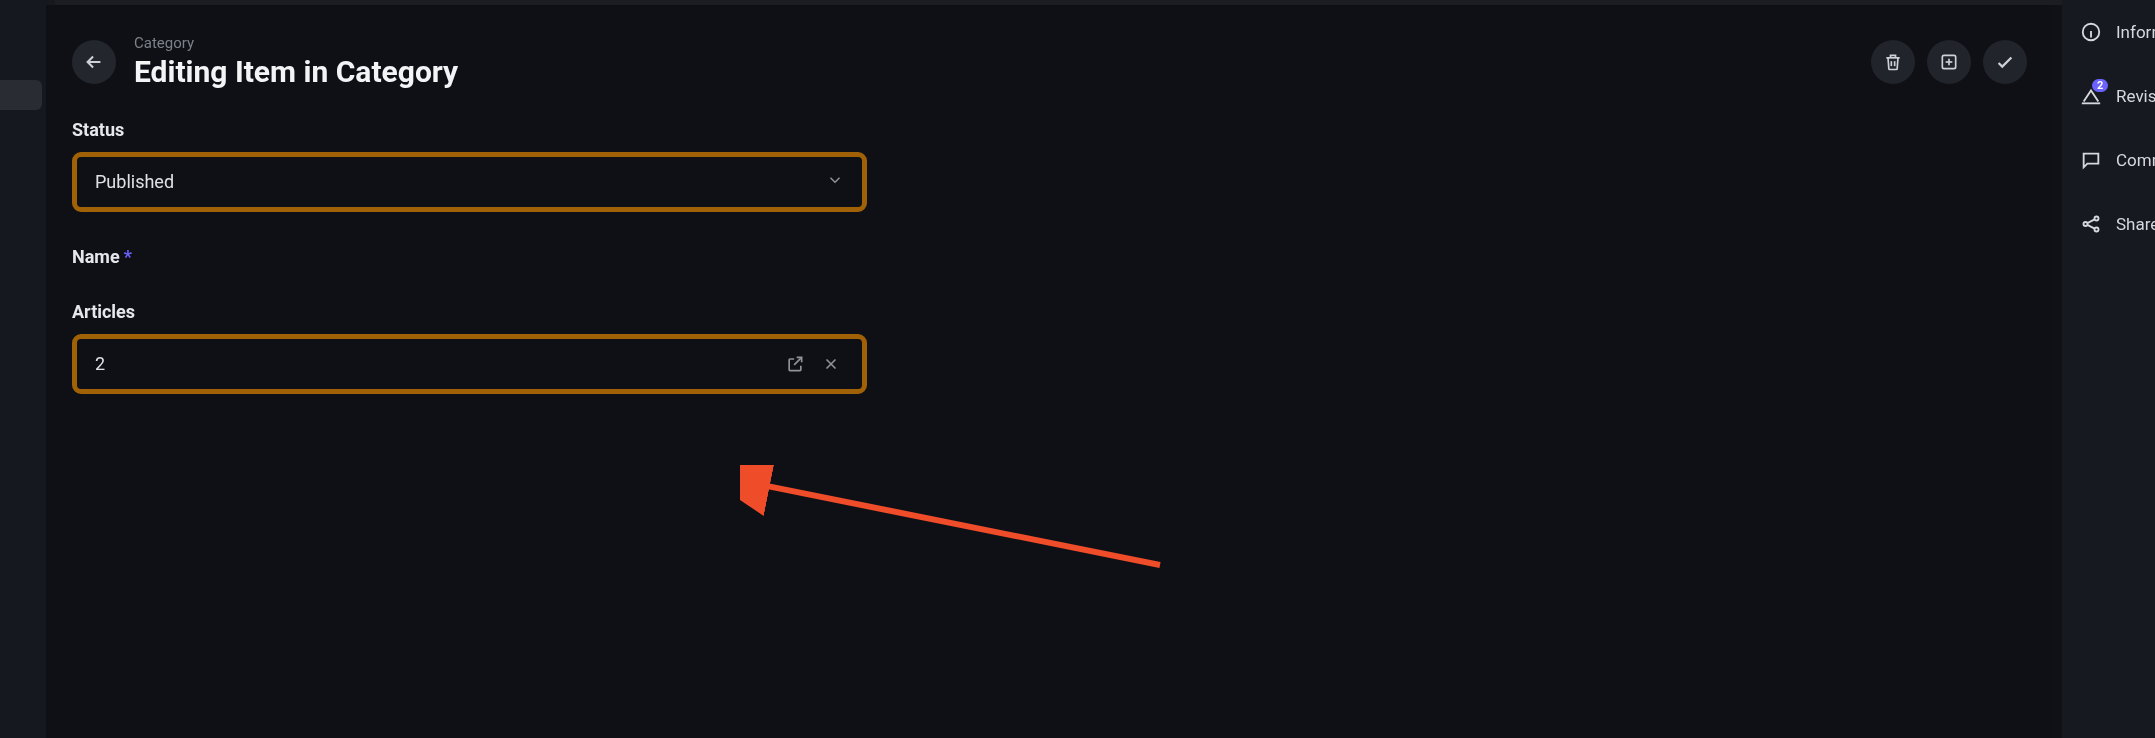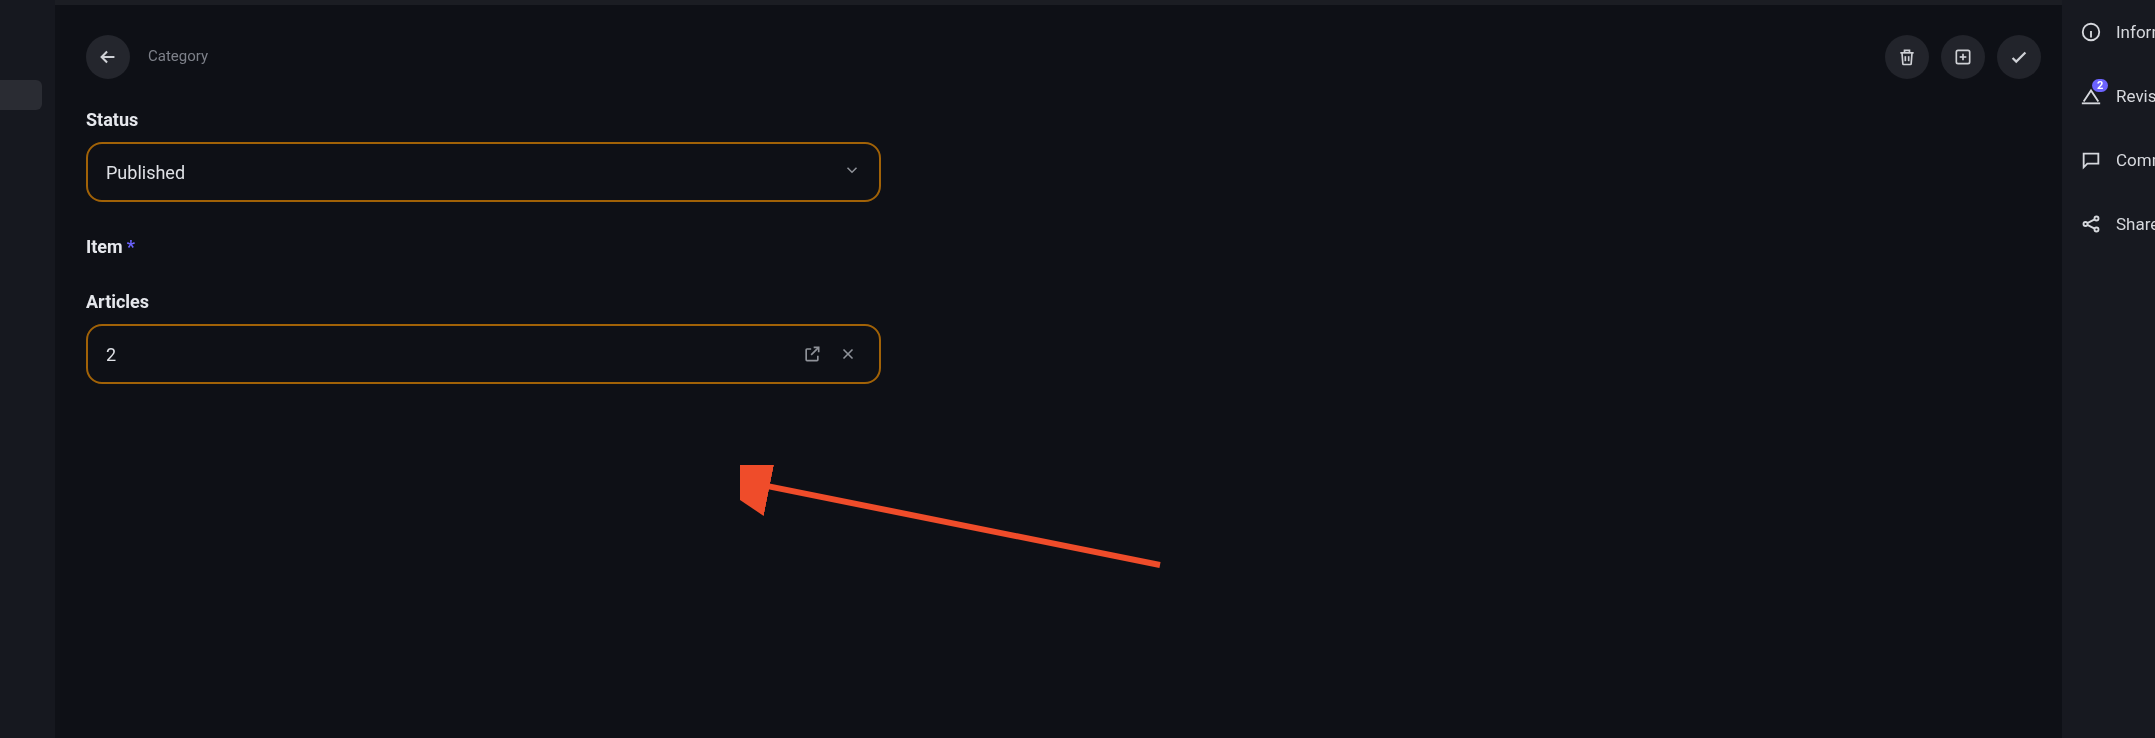--- a/index.html
+++ b/index.html
@@ -30,21 +30,21 @@
   .top-strip {
     position: absolute;
     left: 0; top: 0;
     width: 2062px;
     height: 5px;
     background: #1b1d23;
   }
   
   .main {
     position: absolute;
-    left: 60px; top: 5px;
+    left: 46px; top: 5px;
     width: 2007px; 
     height: 733px;
     background: #0e1016;
   }
   .header {
     display: flex;
     align-items: center;
     padding: 30px 26px 10px 26px;
   }
   .back-btn {
@@ -77,22 +77,22 @@
     padding: 20px 26px;
     width: 900px;
   }
   .field { margin-bottom: 34px; }
   .field-label { font-size: 18px; font-weight: 700; color: #e5e7ec; margin-bottom: 12px; display: flex; align-items: center; gap: 4px; }
   .required-star { color: #6c63ff; font-size: 18px; }
   .control {
     width: 795px;
     height: 60px;
     background: transparent;
-    border: 2px solid #a16207;
-    border-radius: 16px;
+    border: 5px solid #a16207;
+    border-radius: 9px;
     display: flex; align-items: center;
     padding: 0 18px;
     color: #cfd1d6;
     font-size: 18px;
     position: relative;
   }
   .control .value { flex: 1; color: #dfe1e6; }
   .control .chev { color: #7d8089; }
   .control .rel-actions { display: flex; gap: 10px; }
   .rel-actions .mini {
@@ -152,20 +152,21 @@
 <div class="main">
   <div class="header">
     <div class="back-btn">
       <svg width="22" height="22" viewBox="0 0 24 24" stroke-width="2.2" fill="none">
         <path d="M19 12H5"></path>
           <path d="M11 18l-6-6 6-6"></path>
       </svg>
     </div>
     <div class="titles">
       <div class="breadcrumb">Category</div>
+      <div class="page-title">Editing Item in Category</div>
     </div>
     <div class="header-actions">
       <div class="icon-btn" title="Delete">
         <svg width="20" height="20" viewBox="0 0 24 24" stroke-width="2">
           <path d="M4 7h16"></path>
             <path d="M10 11v6"></path>
             <path d="M14 11v6"></path>
           <path d="M6 7l1 13a1 1 0 0 0 1 1h8a1 1 0 0 0 1-1l1-13"></path>
           <path d="M9 7V4h6v3"></path>
         </svg>
@@ -194,21 +195,21 @@
         <span class="chev">
           <svg width="18" height="18" viewBox="0 0 24 24" stroke="#8f9299" stroke-width="2" fill="none">
               <path d="M6 9l6 6 6-6"></path>
             </svg>
         </span>
       </div>
     </div>
 
     <div class="field">
       <div class="field-label">
-        <span>Item</span>
+        <span>Name</span>
         <span class="required-star">*</span>
       </div>
     </div>
 
     <div class="field">
       <div class="field-label">Articles</div>
       <div class="control">
         <span class="value">2</span>
         <div class="rel-actions">
           <div class="mini">

